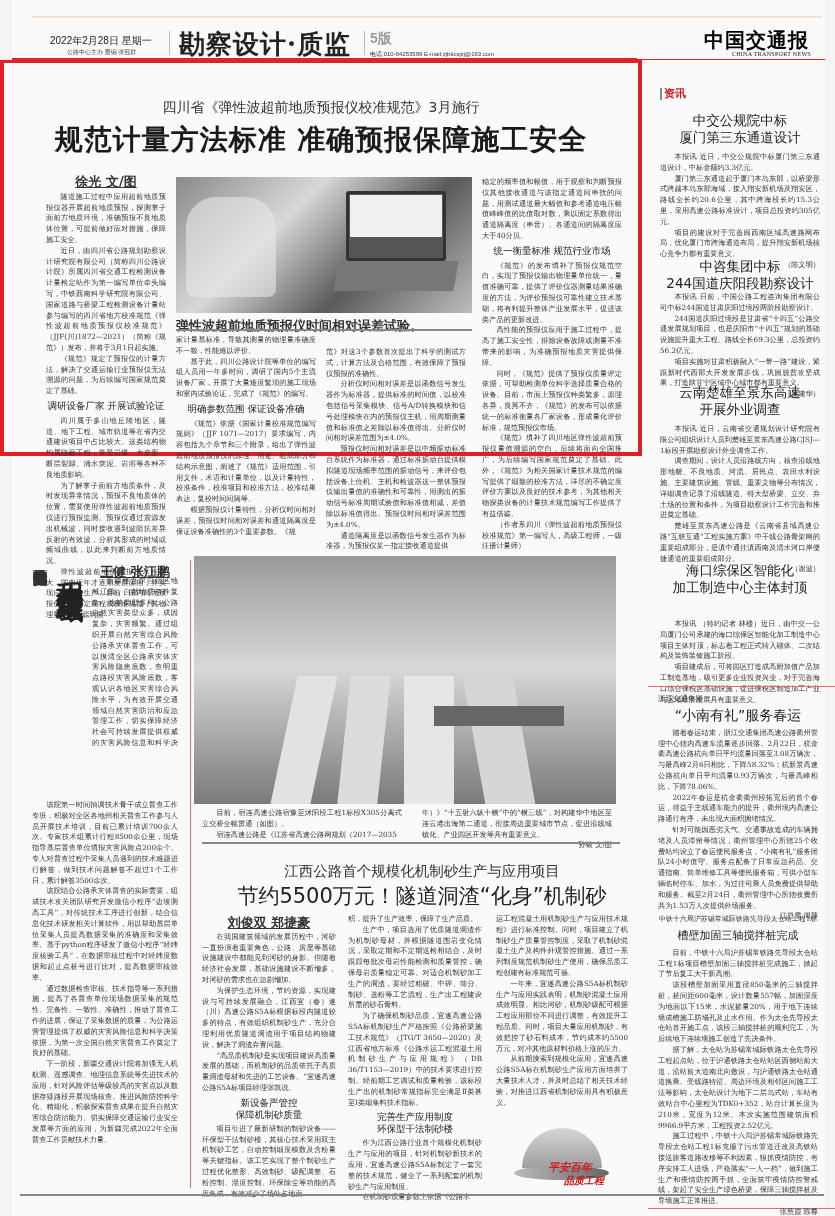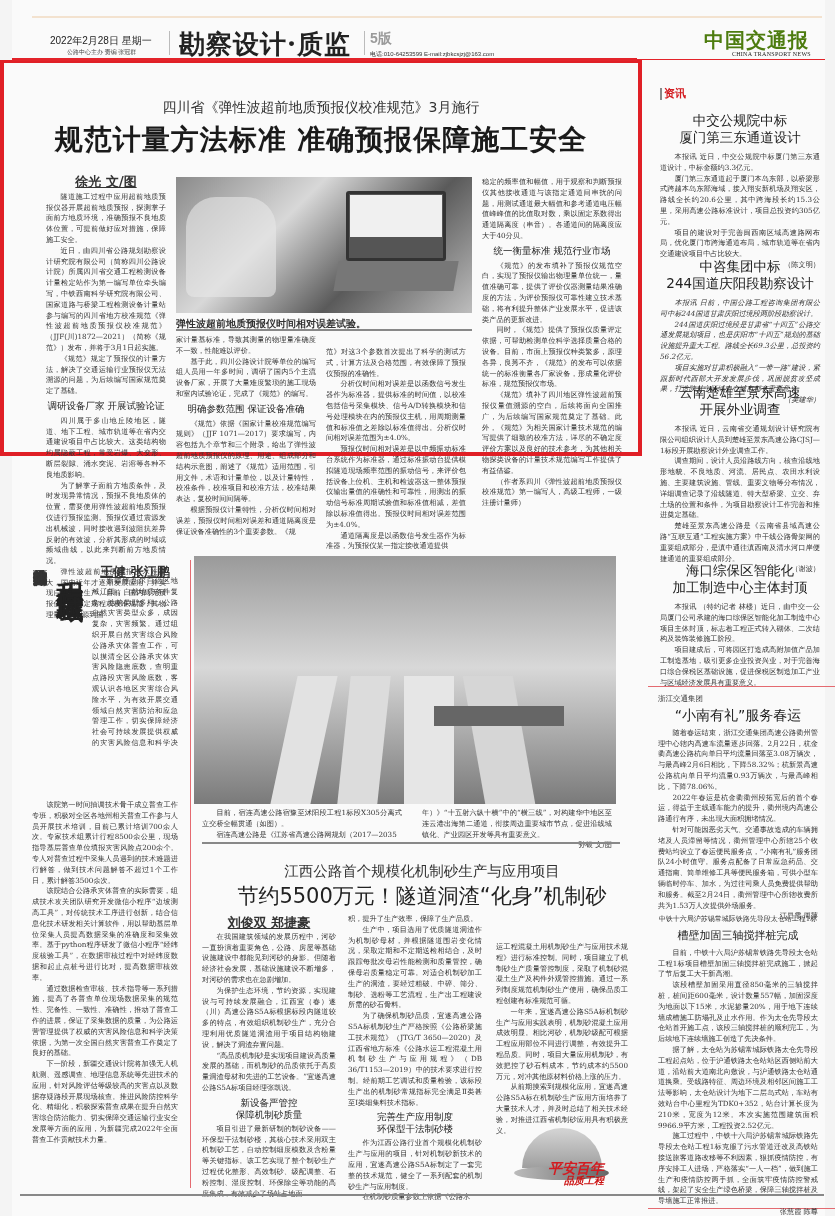--- a/index.html
+++ b/index.html
@@ -12,54 +12,54 @@
 
   
   .mast-line { position: absolute; left: 20px; top: 16px; width: 790px; height: 2px; background: #f3e2cf; }
   .mast-date { position: absolute; left: 38px; top: 34px; font-size: 10px; font-family: "Liberation Sans", sans-serif; color: #222; }
   .mast-sub { position: absolute; left: 55px; top: 48px; font-size: 6px; font-family: "Liberation Sans", sans-serif; color: #444; }
   .mast-sep { position: absolute; left: 157px; top: 31px; width: 1px; height: 24px; background: #bbb; }
   .mast-section { position: absolute; left: 167px; top: 27px; font-size: 26px; font-weight: bold; letter-spacing: 1px; color: #222; }
   .mast-sep2 { position: absolute; left: 352px; top: 31px; width: 1px; height: 24px; background: #bbb; }
   .mast-page { position: absolute; left: 358px; top: 30px; font-size: 14px; font-weight: bold; color: #9a9a9a; font-family: "Liberation Sans", sans-serif; }
   .mast-contact { position: absolute; left: 358px; top: 50px; font-size: 6px; color: #333; font-family: "Liberation Sans", sans-serif; }
-  .mast-logo { position: absolute; right: 16px; top: 27px; font-size: 20px; color: #4d7c0f; font-weight: bold; font-family: Liberation Serif, serif; letter-spacing: 1px; }
+  .mast-logo { position: absolute; right: 16px; top: 27px; font-size: 20px; color: #000000; font-weight: bold; font-family: Liberation Serif, serif; letter-spacing: 1px; }
   .mast-logo-en { position: absolute; right: 14px; top: 51px; font-size: 6px; color: #222; font-family: "Liberation Serif", serif; letter-spacing: 0.3px; }
   .mast-red { position: absolute; left: 0; top: 58px; width: 625px; height: 3px; background: #e3232a; }
   .mast-red2 { position: absolute; left: 625px; top: 59px; width: 188px; height: 1px; background: #e3232a; }
 
   
   .feature-box { position: absolute; left: -12px; top: 60px; width: 642px; height: 396px; border: 4px solid #e01f26; border-top-width: 3px; background: #fafafa; }
   .feat-kicker { position: absolute; left: 0; width: 100%; top: 36px; text-align: center; font-size: 14px; font-family: "DejaVu Sans", sans-serif; color: #333; }
   .feat-title { position: absolute; left: 0; width: 100%; top: 58px; text-align: center; font-size: 28px; font-weight: bold; font-family: "DejaVu Sans", sans-serif; color: #1a1a1a; letter-spacing: 1px; }
 
   .byline { font-size: 13px; text-align: center; text-decoration: underline; color: #333; font-weight: bold; }
   .subhead { font-size: 9.5px; text-align: center; margin: 4px 0; color: #222; }
 
   .photo { background: linear-gradient(135deg, #8a8a8a 0%, #d8d8d8 35%, #5a5a5a 65%, #bdbdbd 100%); }
-  .photo-caption { font-size: 10px; color: #333; font-weight: bold; }
+  .photo-caption { font-size: 13px; color: #333; font-weight: bold; }
   .rule-gray { height: 2px; background: #888; }
   .tag-news { position: absolute; left: 648px; top: 88px; font-size: 11px; color: #d31b20; font-weight: bold; font-family: "DejaVu Sans", sans-serif; border-left: 2px solid #888; padding-left: 2px; line-height: 12px; }
   .brief-title { font-size: 13.5px; text-align: center; line-height: 17px; font-family: "DejaVu Sans", sans-serif; color: #222; }
   .brief-sign { text-align: right; }
 
   .zj-box { position: absolute; left: 636px; top: 686px; width: 190px; height: 523px; border: 1.5px solid #e46a70; border-left: none; }
 
   
   .vert-kicker { position: absolute; font-size: 15px; line-height: 16.2px; writing-mode: vertical-rl; color: #333; font-family: "DejaVu Sans", sans-serif; letter-spacing: 0px; }
   .vert-title { position: absolute; font-size: 27px; line-height: 32px; writing-mode: vertical-rl; color: #222; font-weight: bold; font-family: "DejaVu Serif", serif; letter-spacing: 2px; }
   .red-vline { position: absolute; width: 1px; background: #e46a70; }
 
   .jx-kicker { position: absolute; left: 180px; top: 862px; width: 460px; text-align: center; font-size: 14.5px; font-family: "DejaVu Sans", sans-serif; color: #333; }
   .jx-title { position: absolute; left: 180px; top: 882px; width: 460px; text-align: center; font-size: 21px; font-family: "DejaVu Sans", sans-serif; color: #222; }
 
   .logo-safe { position: absolute; left: 502px; top: 1120px; width: 100px; height: 70px; }
   .logo-arc { position: absolute; left: 8px; top: 8px; width: 80px; height: 40px; background: linear-gradient(180deg, #ccc, #888); border-radius: 40px 40px 0 0; opacity: 0.8; }
   .logo-road { position: absolute; left: 0; top: 46px; width: 95px; height: 14px; border-radius: 50%; background: linear-gradient(90deg, #bbb, #666); }
-  .logo-text1 { position: absolute; left: 34px; top: 40px; font-size: 14px; color: #d31b20; font-weight: bold; font-style: italic; }
+  .logo-text1 { position: absolute; left: 34px; top: 40px; font-size: 11px; color: #d31b20; font-weight: bold; font-style: italic; }
   .logo-text2 { position: absolute; left: 50px; top: 54px; font-size: 10px; color: #c11; font-weight: bold; font-style: italic; }
 
   .bottom-rule { position: absolute; top: 1194px; height: 2px; background: #888; }
 </style>
 </head>
 <body>
 
 <div class="page">
 
   <div class="mast-line"></div>
@@ -110,48 +110,49 @@
       <p style="text-indent:0">范》对这3个参数首次提出了科学的测试方式，计算方法及合格范围，有效保障了预报仪预报的准确性。</p>
       <p>分析仪时间相对误差是以函数信号发生器作为标准器，提供标准的时间值，以校准包括信号采集模块、信号A/D转换模块和信号处理模块在内的预报仪主机，用周期测量值和标准值之差除以标准值得出。分析仪时间相对误差范围为±4.0%。</p>
       <p>预报仪时间相对误差是以中频振动标准台系统作为标准器，通过标准振动台提供模拟隧道现场频率范围的振动信号，来评价包括设备上位机、主机和检波器这一整体预报仪输出量值的准确性和可靠性，用测出的振动信号标准周期试验值和标准值相减，差值除以标准值得出。预报仪时间相对误差范围为±4.0%。</p>
       <p>通道隔离度是以函数信号发生器作为标准器，为预报仪某一指定接收通道提供</p>
     </div>
 
     <div class="abs body-text" style="left:478px; top:114px; width:140px;">
       <p style="text-indent:0">稳定的频率值和幅值，用于观察和判断预报仪其他接收通道与该指定通道间串扰的问题，用测试通道最大幅值和参考通道电压幅值峰峰值的比值取对数，乘以固定系数得出通道隔离度（串音）。各通道间的隔离度应大于40分贝。</p>
       <div class="subhead">统一衡量标准  规范行业市场</div>
       <p>《规范》的发布填补了预报仪规范空白，实现了预报仪输出物理量单位统一，量值准确可靠，提供了评价仪器测量结果准确度的方法，为评价预报仪可靠性建立技术基础，将有利提升整体产业发展水平，促进该类产品的更新改进。</p>
+      <p>高性能的预报仪应用于施工过程中，提高了施工安全性，排除设备故障或测量不准带来的影响，为准确预报地质灾害提供保障。</p>
       <p>同时，《规范》提供了预报仪质量评定依据，可帮助检测单位科学选择质量合格的设备。目前，市面上预报仪种类繁多，原理各异，良莠不齐，《规范》的发布可以依据统一的标准衡量各厂家设备，形成量化评价标准，规范预报仪市场。</p>
       <p>《规范》填补了四川地区弹性波超前预报仪量值溯源的空白，后续将面向全国推广，为后续编写国家规范奠定了基础。此外，《规范》为相关国家计量技术规范的编写提供了细致的校准方法，详尽的不确定度评价方案以及良好的技术参考，为其他相关物探类设备的计量技术规范编写工作提供了有益借鉴。</p>
       <p>（作者系四川《弹性波超前地质预报仪校准规范》第一编写人，高级工程师，一级注册计量师）</p>
     </div>
   </div>
   <div class="mast-red"></div>
 
   <div class="tag-news">资讯</div>
 
   <div class="abs" style="left:648px; top:112px; width:160px;">
     <div class="brief-title">
       <div>中交公规院中标</div>
       <div>厦门第三东通道设计</div>
     </div>
     <div class="body-text" style="margin-top:6px;">
       <p>本报讯  近日，中交公规院中标厦门第三东通道设计，中标金额约3.3亿元。</p>
       <p>厦门第三东通道起于厦门本岛东部，以桥梁形式跨越本岛东部海域，接入翔安新机场及翔安区，路线全长约20.6公里，其中跨海段长约15.3公里，采用高速公路标准设计，项目总投资约305亿元。</p>
-      <p>项目的建设对于完善闽西南区域高速路网布局，优化厦门市跨海通道布局，城市轨道等在省内交通建设项目中占比较大。</p>
+      <p>项目的建设对于完善闽西南区域高速路网布局，优化厦门市跨海通道布局，提升翔安新机场核心竞争力都有重要意义。</p>
       <div class="brief-sign">（陈文明）</div>
     </div>
   </div>
 
   <div class="abs" style="left:648px; top:258px; width:160px;">
     <div class="brief-title">
       <div>中咨集团中标</div>
       <div>244国道庆阳段勘察设计</div>
     </div>
-    <div class="body-text" style="margin-top:6px;font-style:italic;">
+    <div class="body-text" style="">
       <p>本报讯  日前，中国公路工程咨询集团有限公司中标244国道甘肃庆阳过境段两阶段勘察设计。</p>
       <p>244国道庆阳过境段是甘肃省“十四五”公路交通发展规划项目，也是庆阳市“十四五”规划的基础设施提升重大工程。路线全长69.3公里，总投资约56.2亿元。</p>
       <p>项目实施对甘肃积极融入“一带一路”建设，紧跟新时代西部大开发发展步伐，巩固脱贫攻坚成果，打造陕甘宁区域中心城市都有重要意义。</p>
       <div class="brief-sign">（吴建华）</div>
     </div>
   </div>
 
   <div class="abs" style="left:648px; top:384px; width:160px;">
     <div class="brief-title">
       <div>云南楚雄至景东高速</div>
@@ -163,21 +164,21 @@
       <p>楚雄至景东高速公路是《云南省县域高速公路“互联互通”工程实施方案》中干线公路骨架网的重要组成部分，是滇中通往滇西南及清水河口岸便捷通道的重要组成部分。</p>
       <div class="brief-sign">（谢波）</div>
     </div>
   </div>
 
   <div class="abs" style="left:648px; top:562px; width:160px;">
     <div class="brief-title">
       <div>海口综保区智能化</div>
       <div>加工制造中心主体封顶</div>
     </div>
-    <div class="body-text" style="margin-top:6px;">
+    <div class="body-text" style="margin-top:23px;">
       <p>本报讯  （特约记者 林楼）近日，由中交一公局厦门公司承建的海口综保区智能化加工制造中心项目主体封顶，标志着工程正式转入砌体、二次结构及装饰装修施工阶段。</p>
       <p>项目建成后，可将园区打造成高附加值产品加工制造基地，吸引更多企业投资兴业，对于完善海口综合保税区基础设施，促进保税区制造加工产业与区域经济发展具有重要意义。</p>
     </div>
   </div>
 
   <div class="zj-box"></div>
   <div class="abs" style="left:646px; top:694px; width:160px;">
     <div class="body-text" style="font-size:7.5px;">浙江交通集团</div>
     <div class="brief-title" style="font-size:14px; margin:2px 0 4px;">“小南有礼”服务春运</div>
     <div class="body-text">
@@ -252,21 +253,21 @@
     <p>生产中，项目选用了优质隧道洞渣作为机制砂母材，并根据隧道围岩变化情况，采取定期和不定期送检相结合，及时跟踪每批次母岩性能检测和质量管控，确保母岩质量稳定可靠。对适合机制砂加工生产的洞渣，要经过粗破、中碎、筛分、制砂、选粉等工艺流程，生产出工程建设所需的砂石骨料。</p>
     <p>为了确保机制砂品质，宜遂高速公路S5A标机制砂生产严格按照《公路桥梁施工技术规范》（JTG/T 3650—2020）及江西省地方标准《公路水运工程混凝土用机制砂生产与应用规程》（DB 36/T1153—2019）中的技术要求进行控制。经前期工艺调试和质量检验，该标段生产出的机制砂常规指标完全满足Ⅱ类甚至Ⅰ类细集料技术指标。</p>
     <div class="subhead" style="margin:3px 0; line-height:12px;">
       <div>完善生产应用制度</div>
       <div>环保型干法制砂楼</div>
     </div>
     <p>作为江西公路行业首个规模化机制砂生产与应用的项目，针对机制砂新技术的应用，宜遂高速公路S5A标制定了一套完整的技术规范，健全了一系列配套的机制砂生产与应用制度。</p>
     <p>在机制砂质量参数上依据《公路水</p>
   </div>
 
-  <div class="abs body-text" style="left:484px; top:914px; width:132px;margin-top:28px;">
+  <div class="abs body-text" style="left:484px; top:914px; width:132px;">
     <p style="text-indent:0">运工程混凝土用机制砂生产与应用技术规程》进行标准控制。同时，项目建立了机制砂生产质量管控制度，采取了机制砂混凝土生产及构件外观管控措施。通过一系列制度规范机制砂生产使用，确保品质工程创建有标准规范可循。</p>
     <p>一年来，宜遂高速公路S5A标机制砂生产与应用实践表明，机制砂混凝土应用成效明显。相比河砂，机制砂级配可根据工程应用部位不同进行调整，有效提升工程品质。同时，项目大量应用机制砂，有效把控了砂石料成本，节约成本约5500万元，对冲其他原材料价格上涨的压力。</p>
     <p>从前期摸索到规模化应用，宜遂高速公路S5A标在机制砂生产应用方面培养了大量技术人才，并及时总结了相关技术经验，对推进江西省机制砂应用具有积极意义。</p>
   </div>
 
   <div class="logo-safe">
     <div class="logo-arc"></div>
     <div class="logo-road"></div>
     <div class="logo-text1">平安百年</div>
     <div class="logo-text2">品质工程</div>

